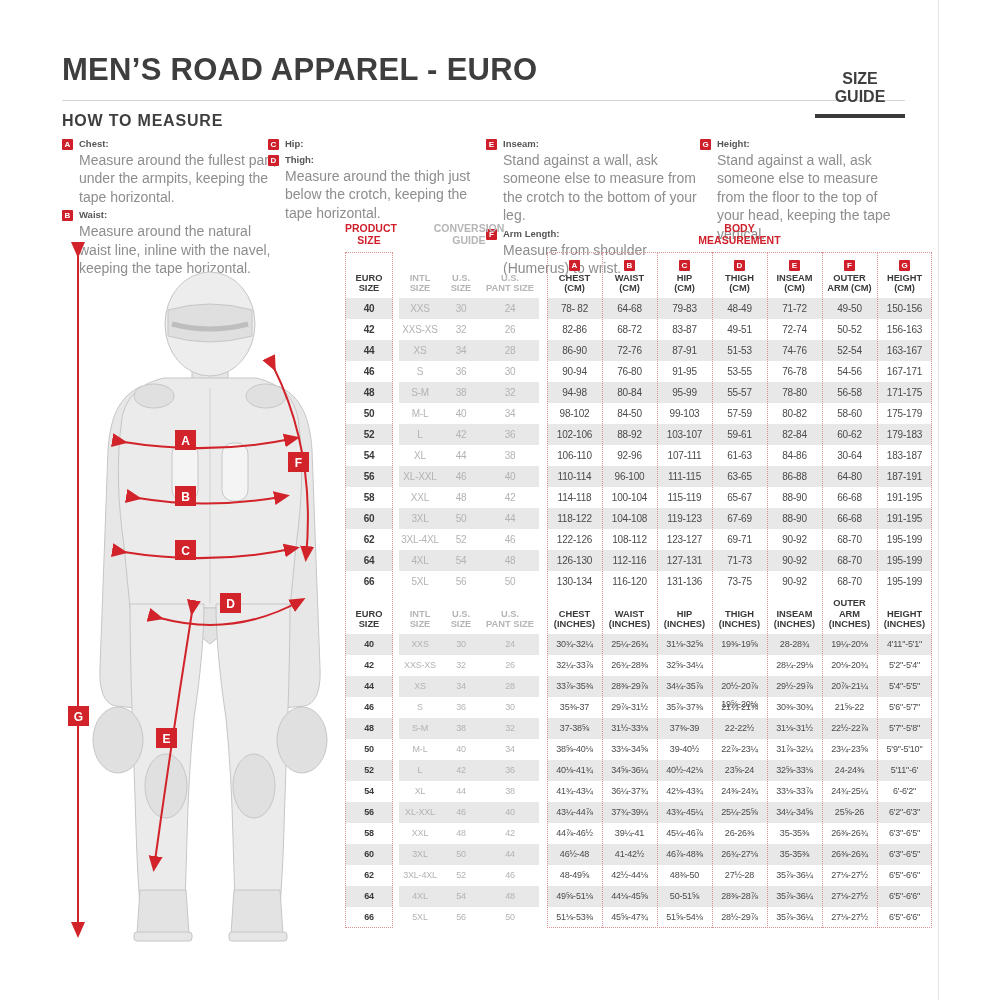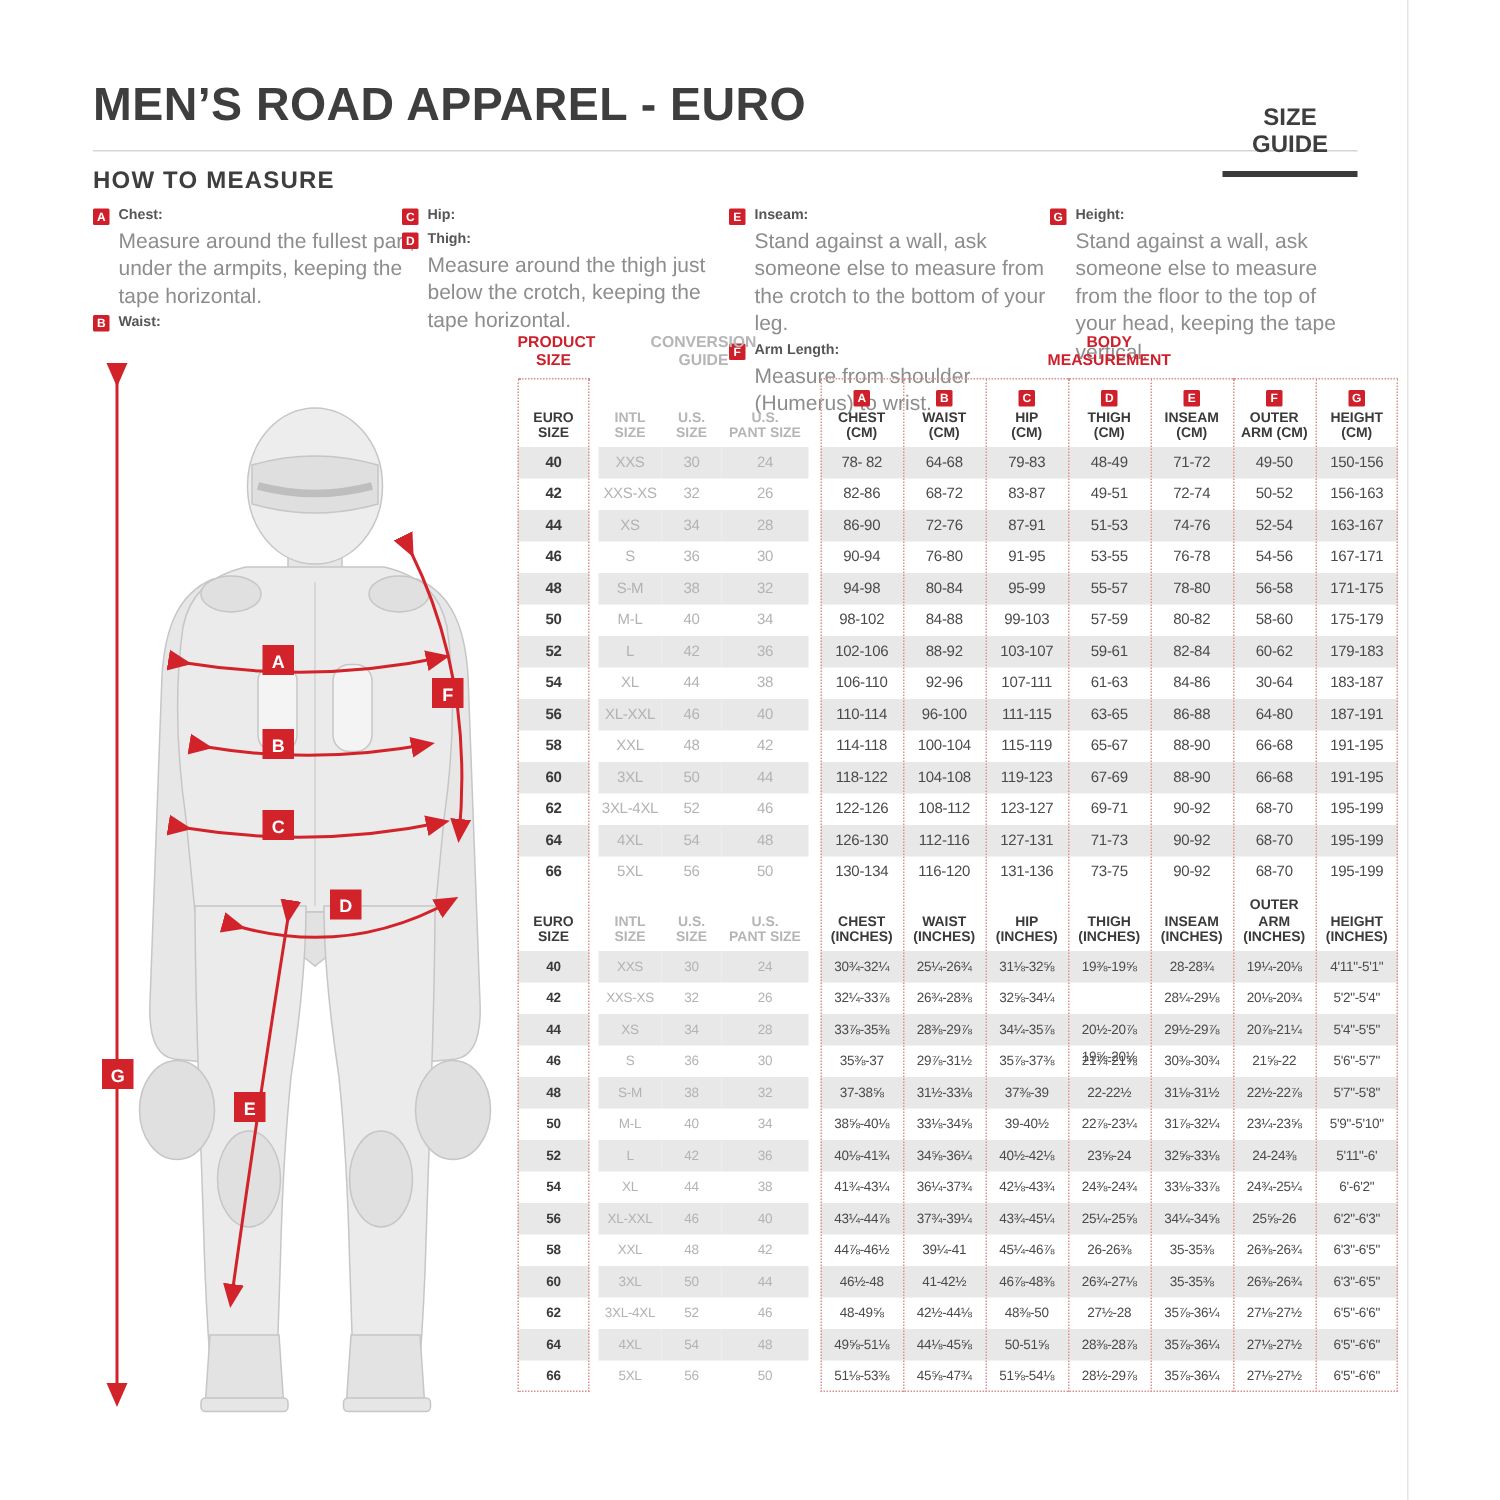--- a/index.html
+++ b/index.html
@@ -77,20 +77,21 @@
 
   <div class="mcol mcol1">
     <div class="mi">
       <span class="badge">A</span>
       <div class="mi-name">Chest:</div>
       <div class="mi-text">Measure around the fullest part, under the armpits, keeping the tape horizontal.</div>
     </div>
     <div class="mi">
       <span class="badge">B</span>
       <div class="mi-name">Waist:</div>
+      <div class="mi-text">Measure around the natural waist line, inline with the navel, keeping the tape horizontal.</div>
     </div>
   </div>
 
   <div class="mcol mcol2">
     <div class="mi">
       <span class="badge">C</span>
       <div class="mi-name">Hip:</div>
     </div>
     <div class="mi">
       <span class="badge">D</span>
@@ -276,21 +277,21 @@
           <div class="c-meas" style="grid-column: 11;">78-80</div>
           <div class="c-meas" style="grid-column: 12;">56-58</div>
           <div class="c-meas" style="grid-column: 13;">171-175</div>
         </div>
         <div class="trow drow">
           <div class="c-euro" style="grid-column: 1;">50</div>
           <div class="c-conv" style="grid-column: 3;">M-L</div>
           <div class="c-conv" style="grid-column: 4;">40</div>
           <div class="c-conv" style="grid-column: 5;">34</div>
           <div class="c-meas" style="grid-column: 7;">98-102</div>
-          <div class="c-meas" style="grid-column: 8;">84-88</div>
+          <div class="c-meas" style="grid-column: 8;">84-50</div>
           <div class="c-meas" style="grid-column: 9;">99-103</div>
           <div class="c-meas" style="grid-column: 10;">57-59</div>
           <div class="c-meas" style="grid-column: 11;">80-82</div>
           <div class="c-meas" style="grid-column: 12;">58-60</div>
           <div class="c-meas" style="grid-column: 13;">175-179</div>
         </div>
         <div class="trow drow stripe">
           <div class="c-euro" style="grid-column: 1;">52</div>
           <div class="c-conv" style="grid-column: 3;">L</div>
           <div class="c-conv" style="grid-column: 4;">42</div>

